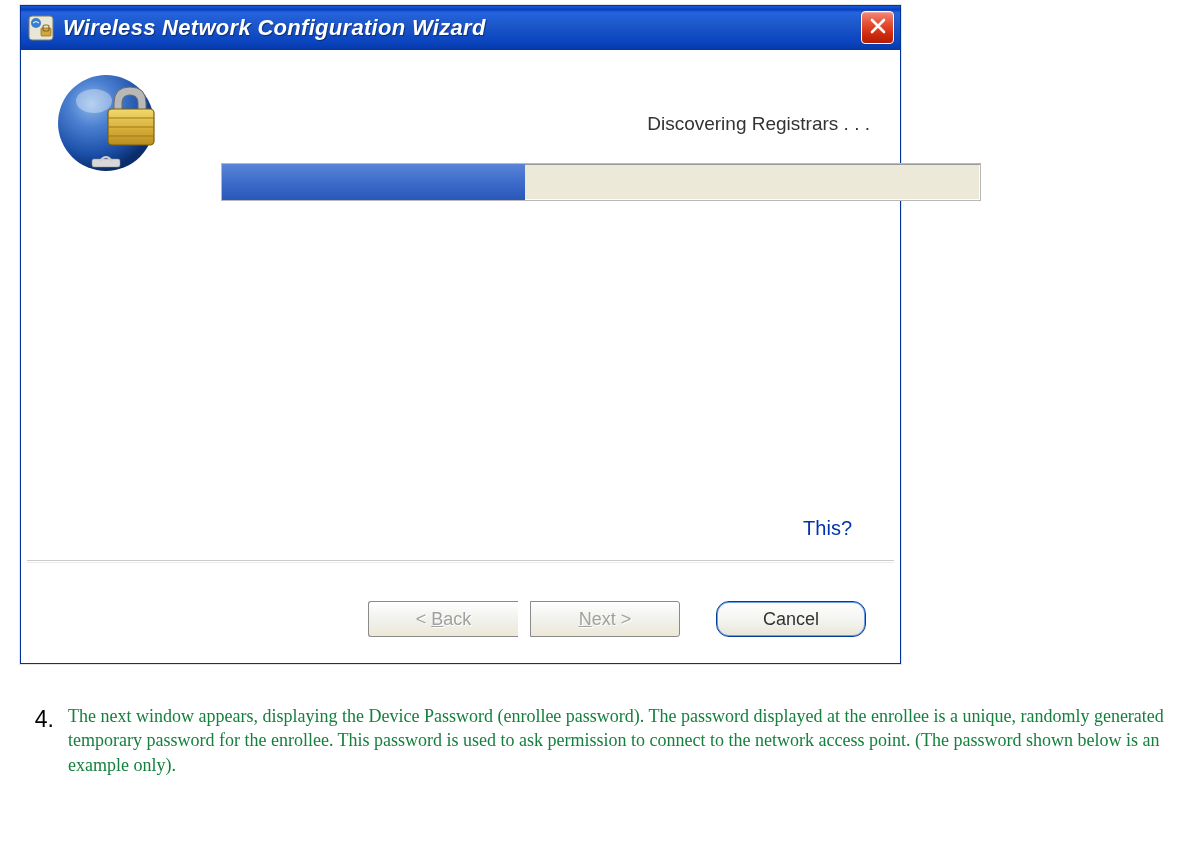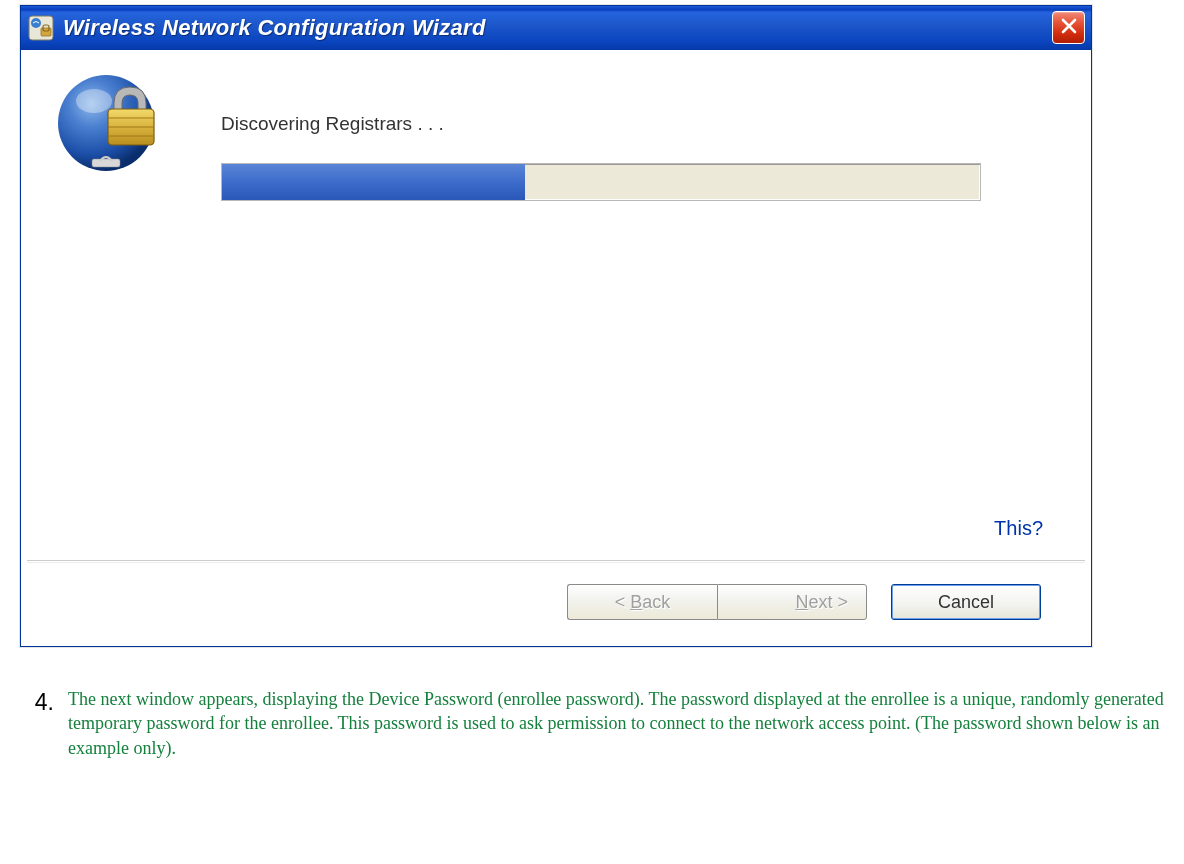--- a/index.html
+++ b/index.html
@@ -8,21 +8,21 @@
       padding: 0;
     }
     body {
       font-family: Tahoma, Verdana, Arial, sans-serif;
       background: #ffffff;
       width: 1184px;
       height: 864px;
       padding: 5px 0 0 20px;
     }
     .window {
-      width: 1072px;
+      width: 881px;
       border: 1px solid #003399;
       background: #7f1d1d;
       box-shadow: 0 0 0 1px rgba(0,0,0,0.1);
     }
     .titlebar {
       height: 44px;
       background: linear-gradient(to bottom, #1a5bd8 0%, #0a3fbf 8%, #2464dd 15%, #1c56c9 45%, #0b45c0 80%, #0538a8 100%);
       display: flex;
       align-items: center;
       padding-left: 6px;
@@ -65,20 +65,21 @@
       height: 18px;
     }
     .window-body {
       background: #ffffff;
       padding: 0;
     }
     .content-area {
       padding: 18px 30px 10px 30px;
       min-height: 510px;
       position: relative;
+      text-align: right;
     }
     .wizard-icon {
       width: 110px;
       height: 110px;
       margin-left: 5px;
       margin-top: 5px;
     }
     .status-section {
       margin-left: 170px;
       margin-top: -70px;
@@ -116,24 +117,25 @@
       text-decoration: none;
     }
     .separator {
       height: 1px;
       border-top: 1px solid #cccccc;
       border-bottom: 1px solid #ffffff;
       margin: 0 6px;
       box-shadow: 0 1px 1px rgba(0,0,0,0.08);
     }
     .button-row {
-      padding: 22px 50px 26px 0;
+      padding: 22px 34px 26px 0;
       display: flex;
       justify-content: flex-end;
-      gap: 0;
+      gap: 12px;
+      margin-top: 17px;
     }
     .wiz-btn {
       min-width: 150px;
       height: 36px;
       font-size: 18px;
       font-family: Tahoma, Arial, sans-serif;
       border: 1px solid #8a8a8a;
       background: linear-gradient(to bottom, #ffffff 0%, #f3f3f0 40%, #ece9d8 100%);
       cursor: pointer;
       padding: 0 18px;
@@ -145,25 +147,24 @@
       text-shadow: 1px 1px 0 #ffffff;
     }
     .wiz-btn.back {
       border-top-left-radius: 3px;
       border-bottom-left-radius: 3px;
       border-right: none;
     }
     .wiz-btn.next {
       border-top-right-radius: 3px;
       border-bottom-right-radius: 3px;
-      text-align: right;
     }
     .wiz-btn.cancel {
       margin-left: 24px;
-      border-radius: 3px;
+      border-radius: 13px;
       border: 1px solid #003c9b;
       box-shadow: 0 0 0 1px #6da0e8 inset;
       background: linear-gradient(to bottom, #ffffff 0%, #f2f2ee 60%, #e8e6d8 100%);
     }
     .underline {
       text-decoration: underline;
     }
     .doc-text {
       margin-top: 40px;
       display: flex;

